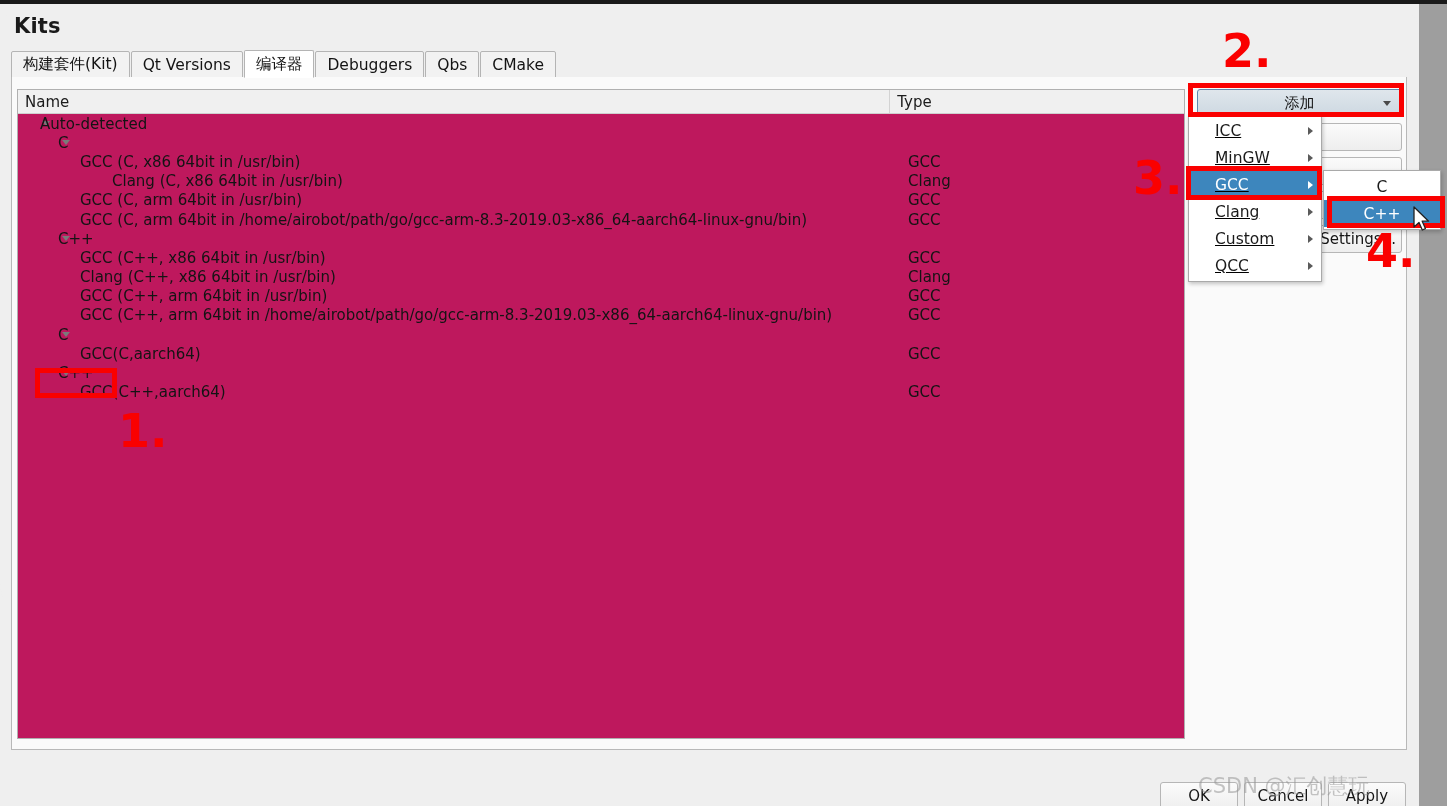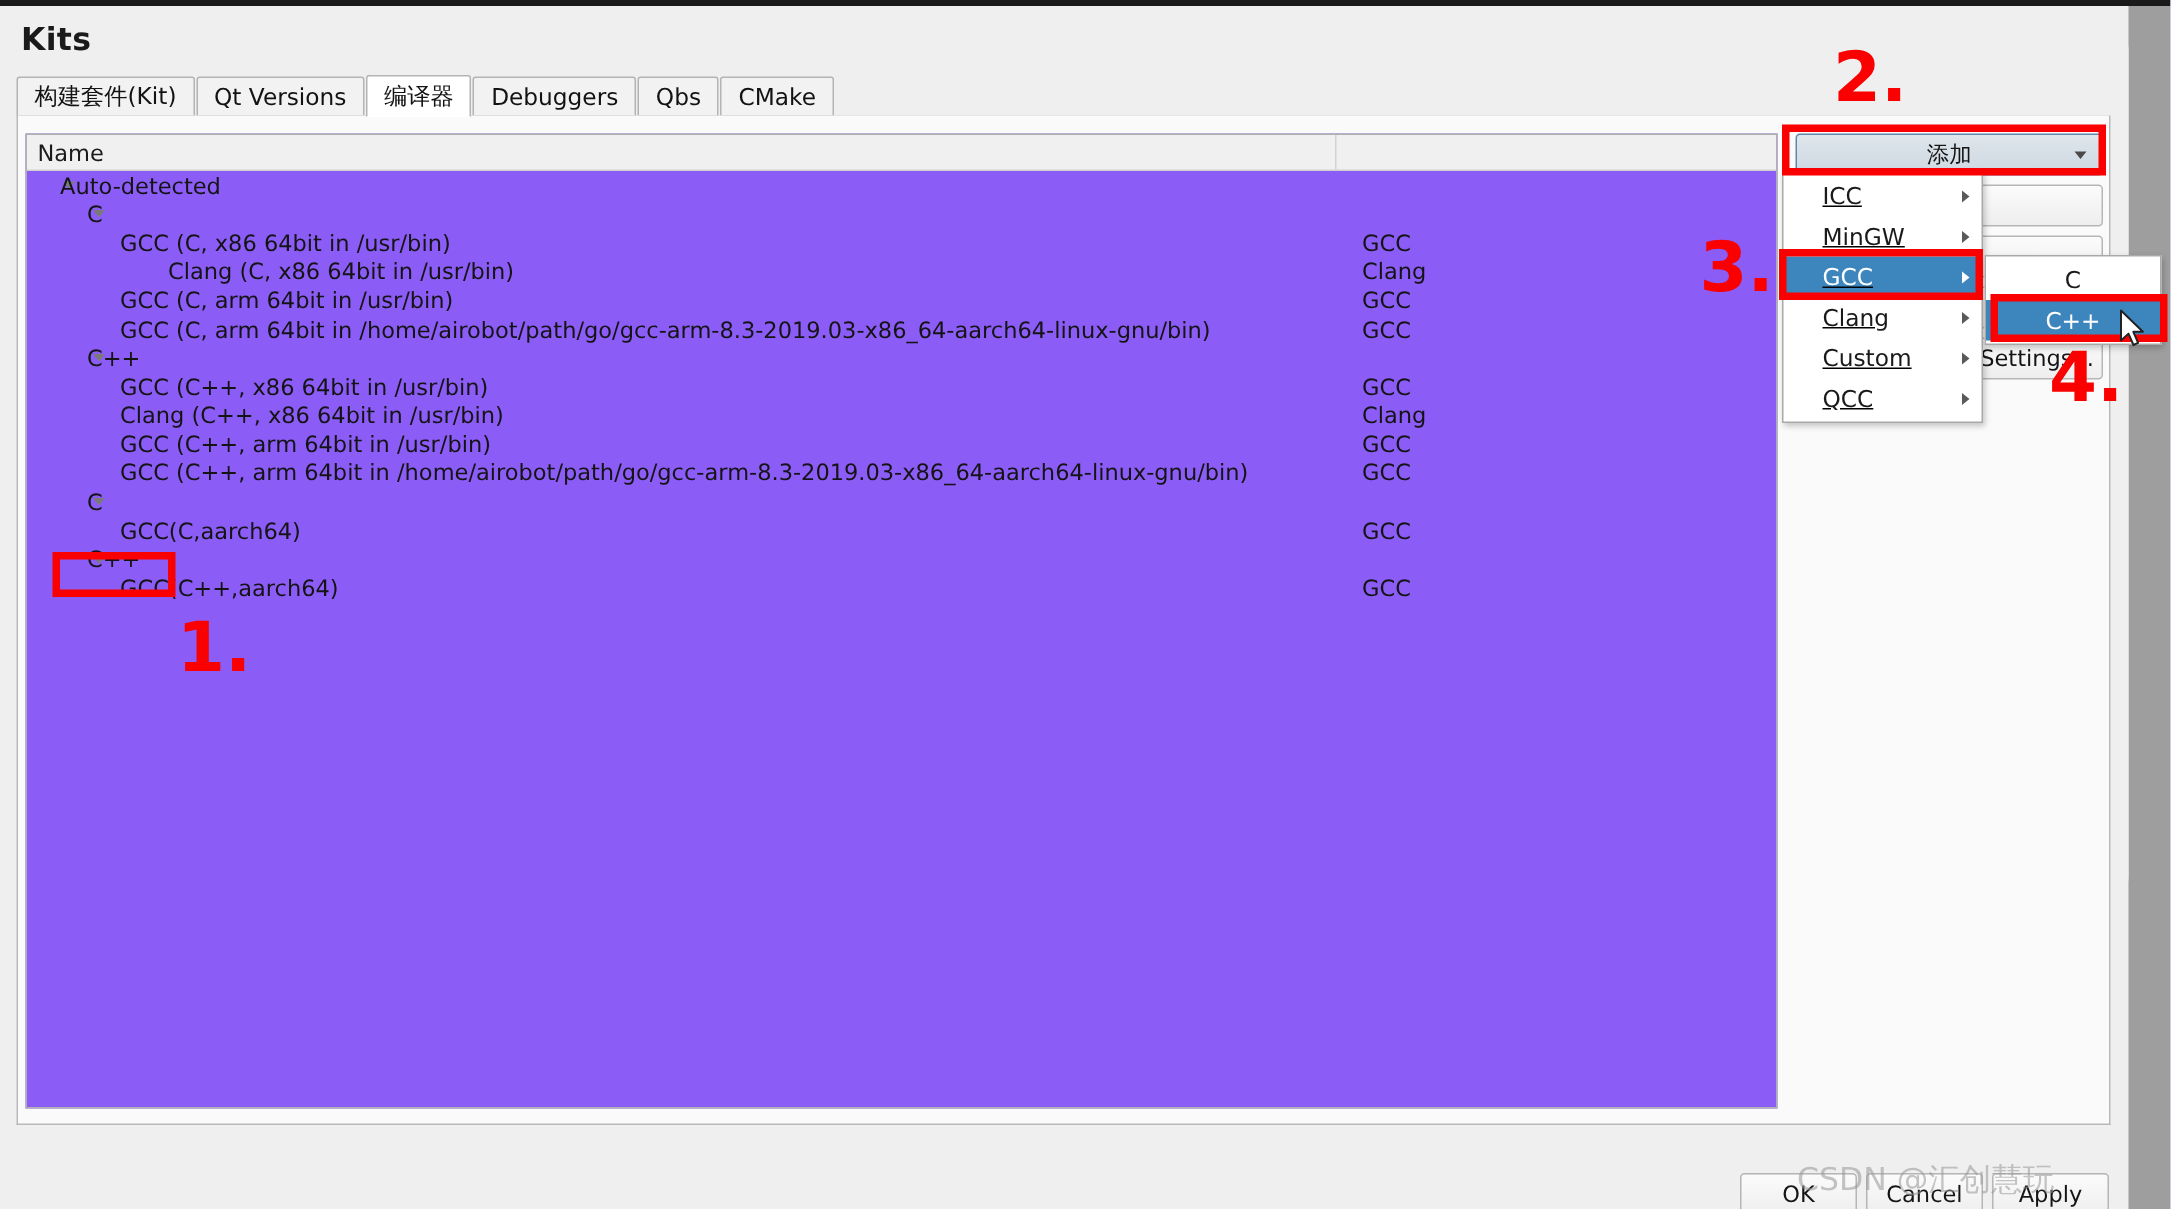--- a/index.html
+++ b/index.html
@@ -80,21 +80,21 @@
     width: 1396px; height: 673px;
     background: #fafafa;
     border: 1px solid #b8b8b8;
     border-top: none;
   }
 
   
   .treeview {
     position: absolute; left: 5px; top: 12px;
     width: 1168px; height: 650px;
-    background: #8b5cf6;
+    background: #be185d;
     border: 1px solid #b0b0b0;
     overflow: hidden;
   }
   .tree-header {
     position: relative;
     height: 24px;
     background: #f0f0f0;
     border-bottom: 1px solid #cfcfcf;
     display: flex;
   }
@@ -266,20 +266,21 @@
         <div class="tab">
           <span>CMake</span>
         </div>
       </div>
 
     <div class="content-frame">
 
       <div class="treeview">
         <div class="tree-header">
           <div class="th name">Name</div>
+          <div class="th type">Type</div>
         </div>
         <div class="tree-body" id="tree-body">
             <div class="row">
               <span class="arrow" style="left: 24px;"></span>
               <span class="label" style="left: 22px;">Auto-detected</span>
             </div>
             <div class="row">
               <span class="arrow" style="left: 44px;"></span>
               <span class="label" style="left: 40px;">C</span>
             </div>

